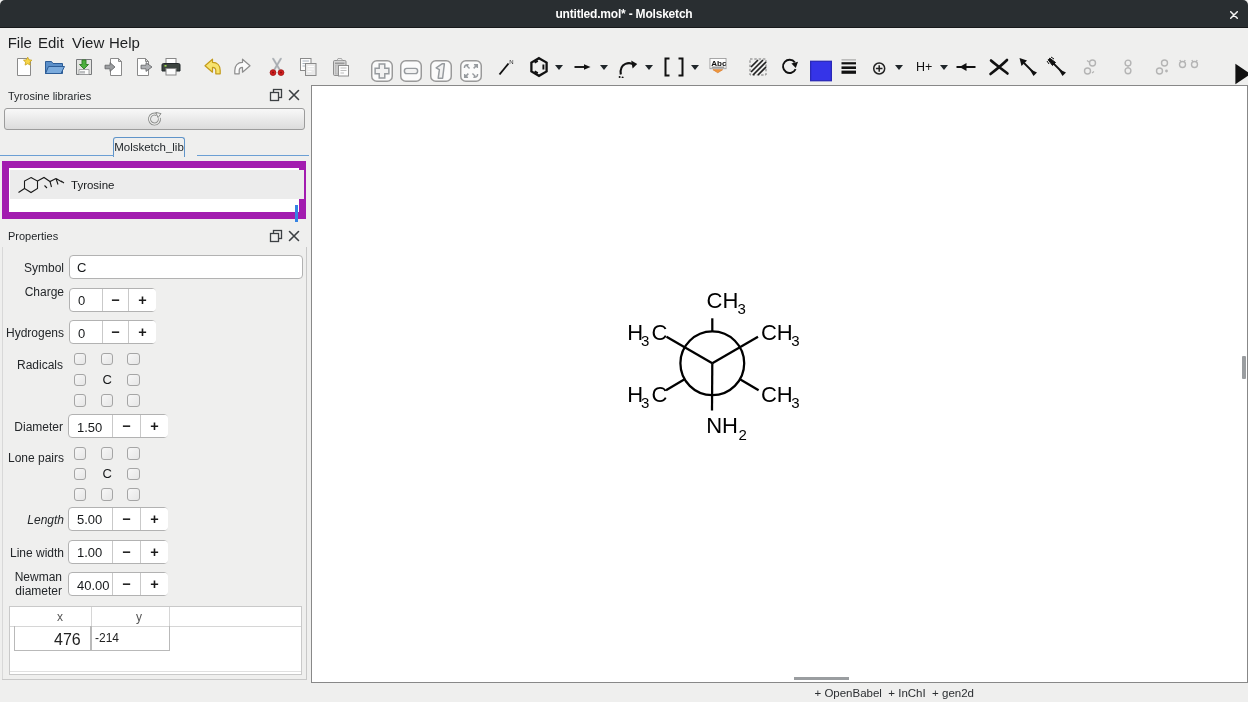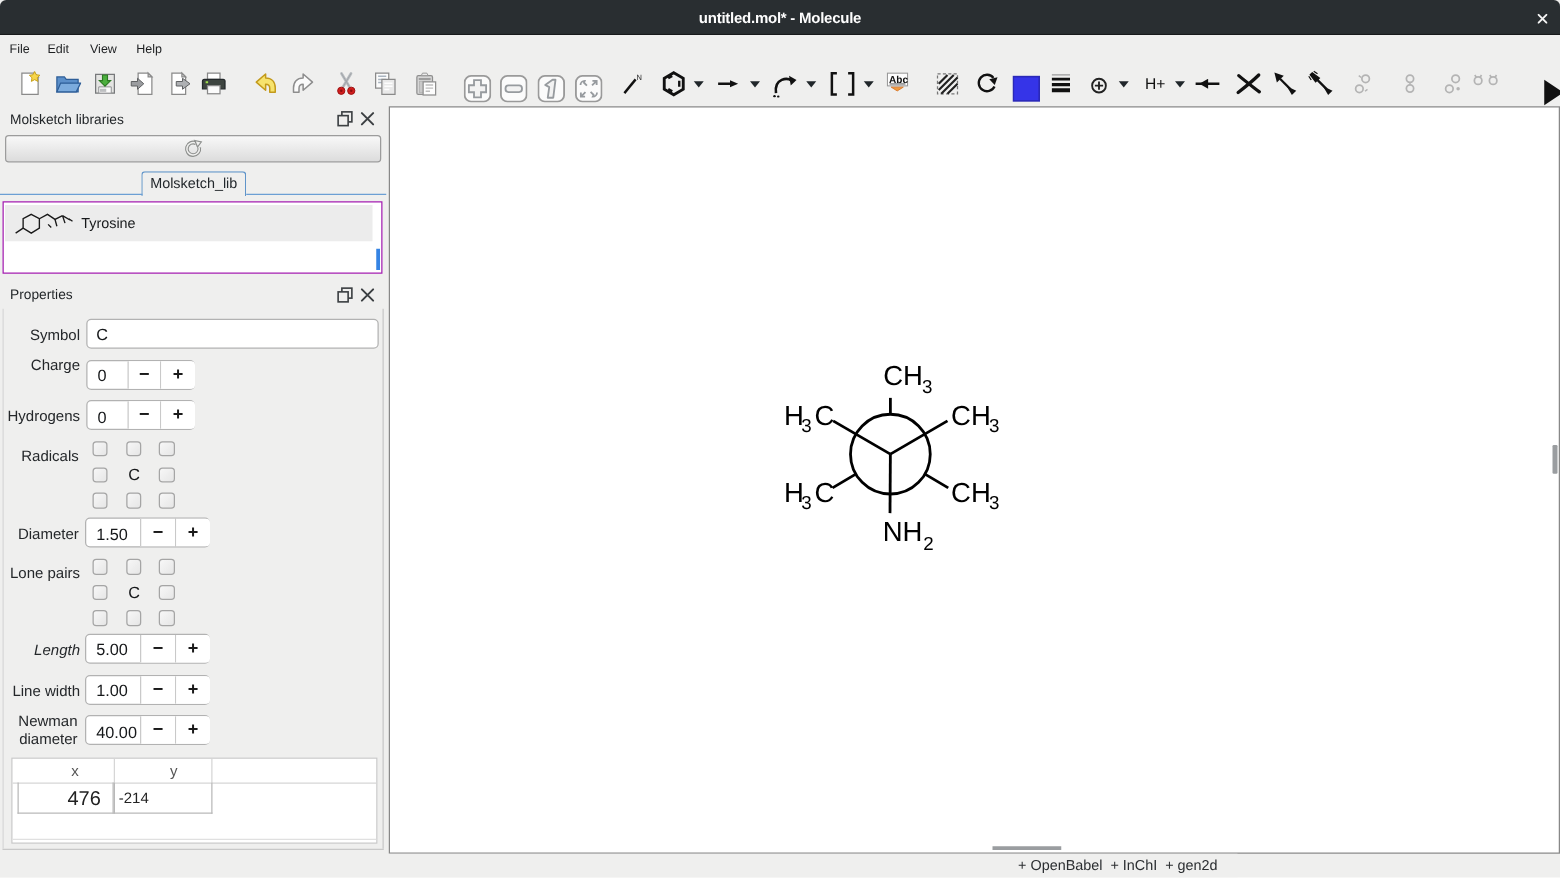--- a/index.html
+++ b/index.html
@@ -1,31 +1,31 @@
 <!DOCTYPE html>
 <html><head>
 <meta charset="utf-8">
 <style>
 * { margin:0; padding:0; box-sizing:border-box; }
 html,body { width:1248px; height:702px; overflow:hidden; }
 body { font-family:"Liberation Sans", sans-serif; background:#efefee; position:relative; }
 #titlebar { position:absolute; left:0; top:0; width:1248px; height:28px; background:#292e31; border-bottom:1px solid #17191b; color:#fdfdfd; border-radius:5px 5px 0 0; }
 #titlebar .t { position:absolute; left:0; right:0; top:7px; text-align:center; font-size:12px; font-weight:bold; letter-spacing:-0.2px; }
-#menubar { position:absolute; left:0; top:28px; width:1248px; height:24px; background:#efefee; font-size:10px; color:#1d1f21;text-align:right; }
+#menubar { position:absolute; left:0; top:28px; width:1248px; height:24px; background:#efefee; font-size:15px; color:#1d1f21;text-align:right; }
 #menubar span { position:absolute; top:6px; }
 #toolbar { position:absolute; left:0; top:52px; width:1248px; height:33px; background:#efefee; }
 .ic { position:absolute; top:56px; width:22px; height:22px; }
 .dd { position:absolute; top:64.5px; width:0; height:0; border-left:4.5px solid transparent; border-right:4.5px solid transparent; border-top:5px solid #20262a; }
 
 #dock1 { position:absolute; left:0; top:85px; width:309px; height:141px; }
 #dock2 { position:absolute; left:0; top:226px; width:309px; height:456px; }
 .docktitle { position:absolute; font-size:11px; color:#1f2326; }
 .panelbtn { position:absolute; left:4px; width:301px; height:22px; background:linear-gradient(#f8f8f8,#dcdcdc); border:1px solid #9c9c9c; border-radius:3px; }
-#tab { position:absolute; left:113px; top:137px; width:84px; height:19.5px; border:1px solid #5f94c9; border-bottom:none; border-radius:3px 3px 0 0; background:#efefee; font-size:11.5px; color:#23282c; text-align:center; padding-top:3px; }
-#liblist { position:absolute; left:2px; top:161px; width:304px; height:58px; border:1px solid #a21caf; background:#fff; }
+#tab { position:absolute; left:113px; top:137px; width:72px; height:19.5px; border:1px solid #5f94c9; border-bottom:none; border-radius:3px 3px 0 0; background:#efefee; font-size:11.5px; color:#23282c; text-align:center; padding-top:3px; }
+#liblist { position:absolute; left:2px; top:161px; width:304px; height:58px; border:7px solid #a21caf; background:#fff; }
 #librow { position:absolute; left:1px; top:2px; width:294px; height:29px; background:#ececec; }
 #librow .nm { position:absolute; left:61px; top:9px; font-size:11.5px; color:#17191b; }
 #libsb { position:absolute; right:1px; top:37px; width:3px; height:17px; background:#3584e4; }
 
 .flab { position:absolute; font-size:12px; color:#24272a; text-align:right; }
 .field { position:absolute; background:#fff; border:1px solid #b2b2b2; border-radius:4px; font-size:13px; color:#16181a; }
 .spin { position:absolute; border:1px solid #b2b2b2; border-radius:4px; background:#fff; font-size:13px; color:#16181a; }
 .spin .v { position:absolute; left:8px; top:4.5px; }
 .spin .bm, .spin .bp { position:absolute; top:0; bottom:0; border-left:1px solid #c9c9c9; background:#fff; text-align:center; font-size:14.5px; font-weight:600; color:#1a1a1a; line-height:23px; }
 .cb { position:absolute; width:12.5px; height:12.5px; border:1px solid #a5a5a5; border-radius:3px; background:linear-gradient(135deg,#f7f7f7,#e6e6e6); }
@@ -40,21 +40,21 @@
 #canvas { position:absolute; left:311px; top:85px; width:937px; height:598px; background:#fff; border:1px solid #888; }
 #vsb { position:absolute; left:1242px; top:356px; width:4px; height:23px; background:#9a9da0; border-radius:1px; }
 #hsb { position:absolute; left:794px; top:677px; width:55px; height:3px; background:#9a9da0; }
 #statusbar { position:absolute; left:0; top:683px; width:990px; height:19px; background:#efefee; }
 #statusbar .s { position:absolute; right:16px; top:4px; font-size:11.5px; color:#2b2e31; }
 svg { display:block; }
 </style>
 </head>
 <body>
 <div id="titlebar">
-    <div class="t">untitled.mol* - Molecule</div>
+    <div class="t">untitled.mol* - Molsketch</div>
 <svg style="position:absolute; right:10px; top:10.5px;" width="8" height="8" viewBox="0 0 8 8">
       <path d="M0.7 0.7 L7.3 7.3 M7.3 0.7 L0.7 7.3" stroke="#f4f4f4" stroke-width="1.5" stroke-linecap="round"></path>
     </svg>
   </div>
 <div id="menubar">
   <span style="left:7.7px;">File</span>
   <span style="left:38px;">Edit</span>
   <span style="left:72px;">View</span>
   <span style="left:109px;">Help</span>
 </div>
@@ -263,21 +263,21 @@
       <text x="340.5" y="316.5">C</text>
     <text x="449.9" y="316.5">CH</text>
       <text x="480.2" y="322.5" font-size="15px">3</text>
     <text x="395.2" y="347.6">NH</text>
       <text x="427.5" y="355.2" font-size="15px">2</text>
   </g>
 </svg>
 <div id="vsb"></div>
 <div id="hsb"></div>
 <div id="dock1">
-  <div class="docktitle" style="left:8px; top:5px;">Molsketch libraries</div>
+  <div class="docktitle" style="left:8px; top:5px;">Tyrosine libraries</div>
   <div class="panelbtn" style="top:23px;"></div>
 </div>
 <svg style="position:absolute;left:269px;top:88px;" width="14" height="14" viewBox="0 0 14 14">
   <rect x="4.5" y="1.5" width="8" height="8" fill="none" stroke="#3c4043" stroke-width="1.3"></rect>
   <rect x="1.5" y="4.5" width="8" height="8" fill="#efefee" stroke="#3c4043" stroke-width="1.3"></rect>
 </svg>
 <svg style="position:absolute;left:287px;top:88px;" width="14" height="14" viewBox="0 0 14 14">
   <path d="M2.5 2.5 L11.5 11.5 M11.5 2.5 L2.5 11.5" stroke="#3c4043" stroke-width="1.6" stroke-linecap="round"></path>
 </svg>
 <svg style="position:absolute;left:146px;top:111px;" width="17" height="17" viewBox="0 0 17 17">

